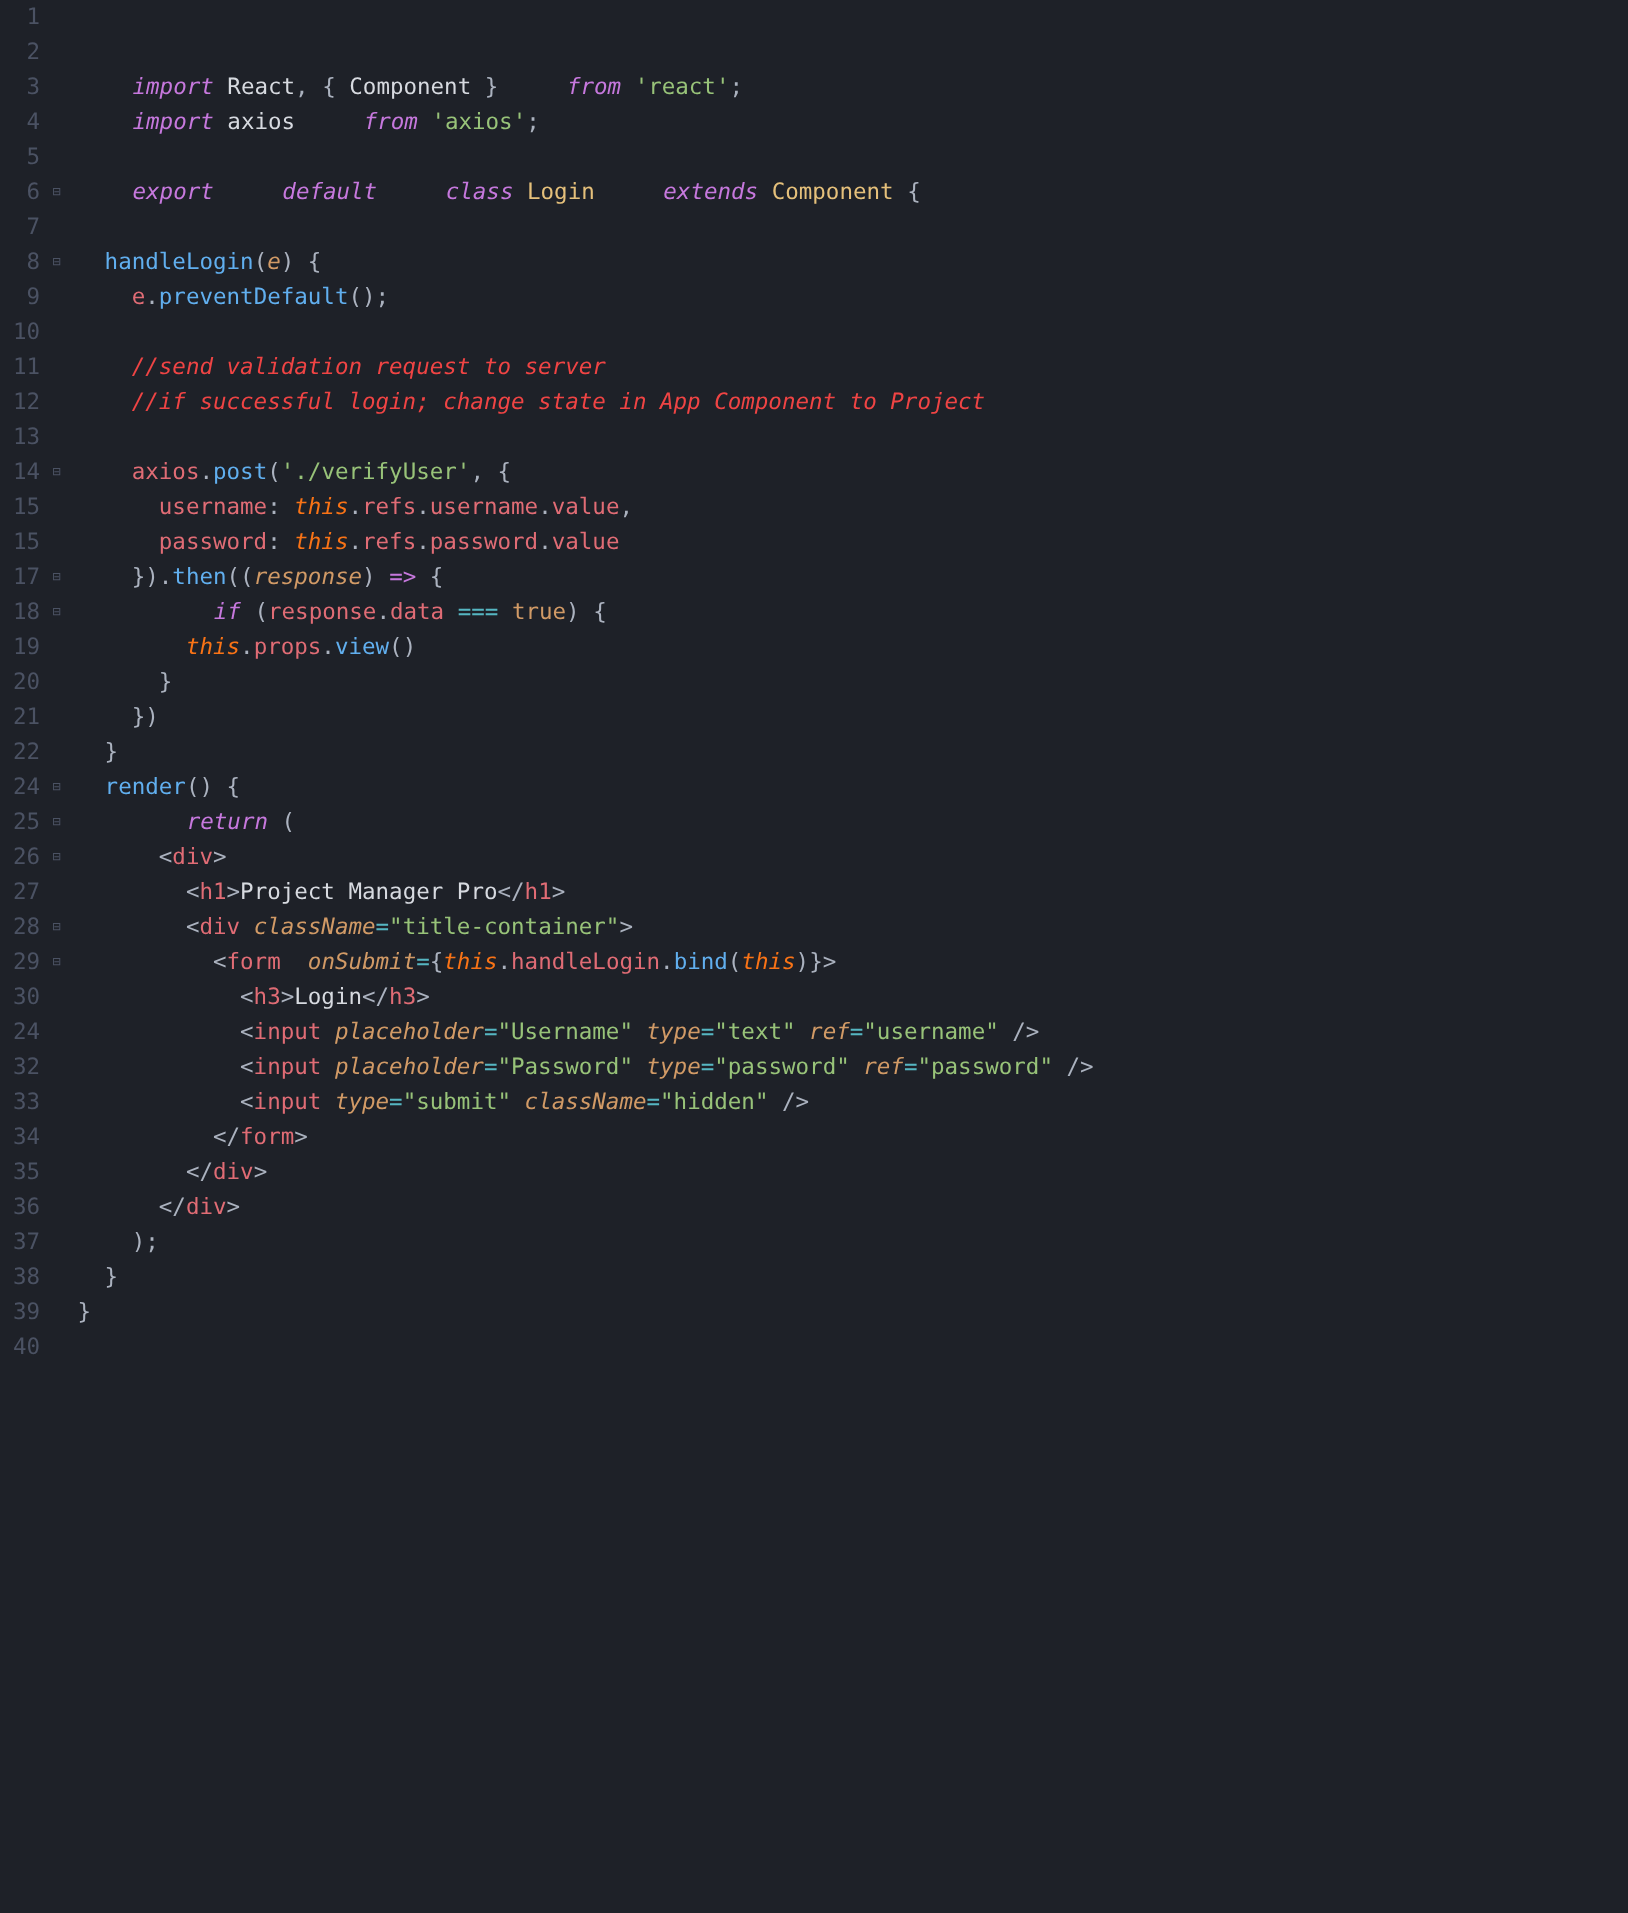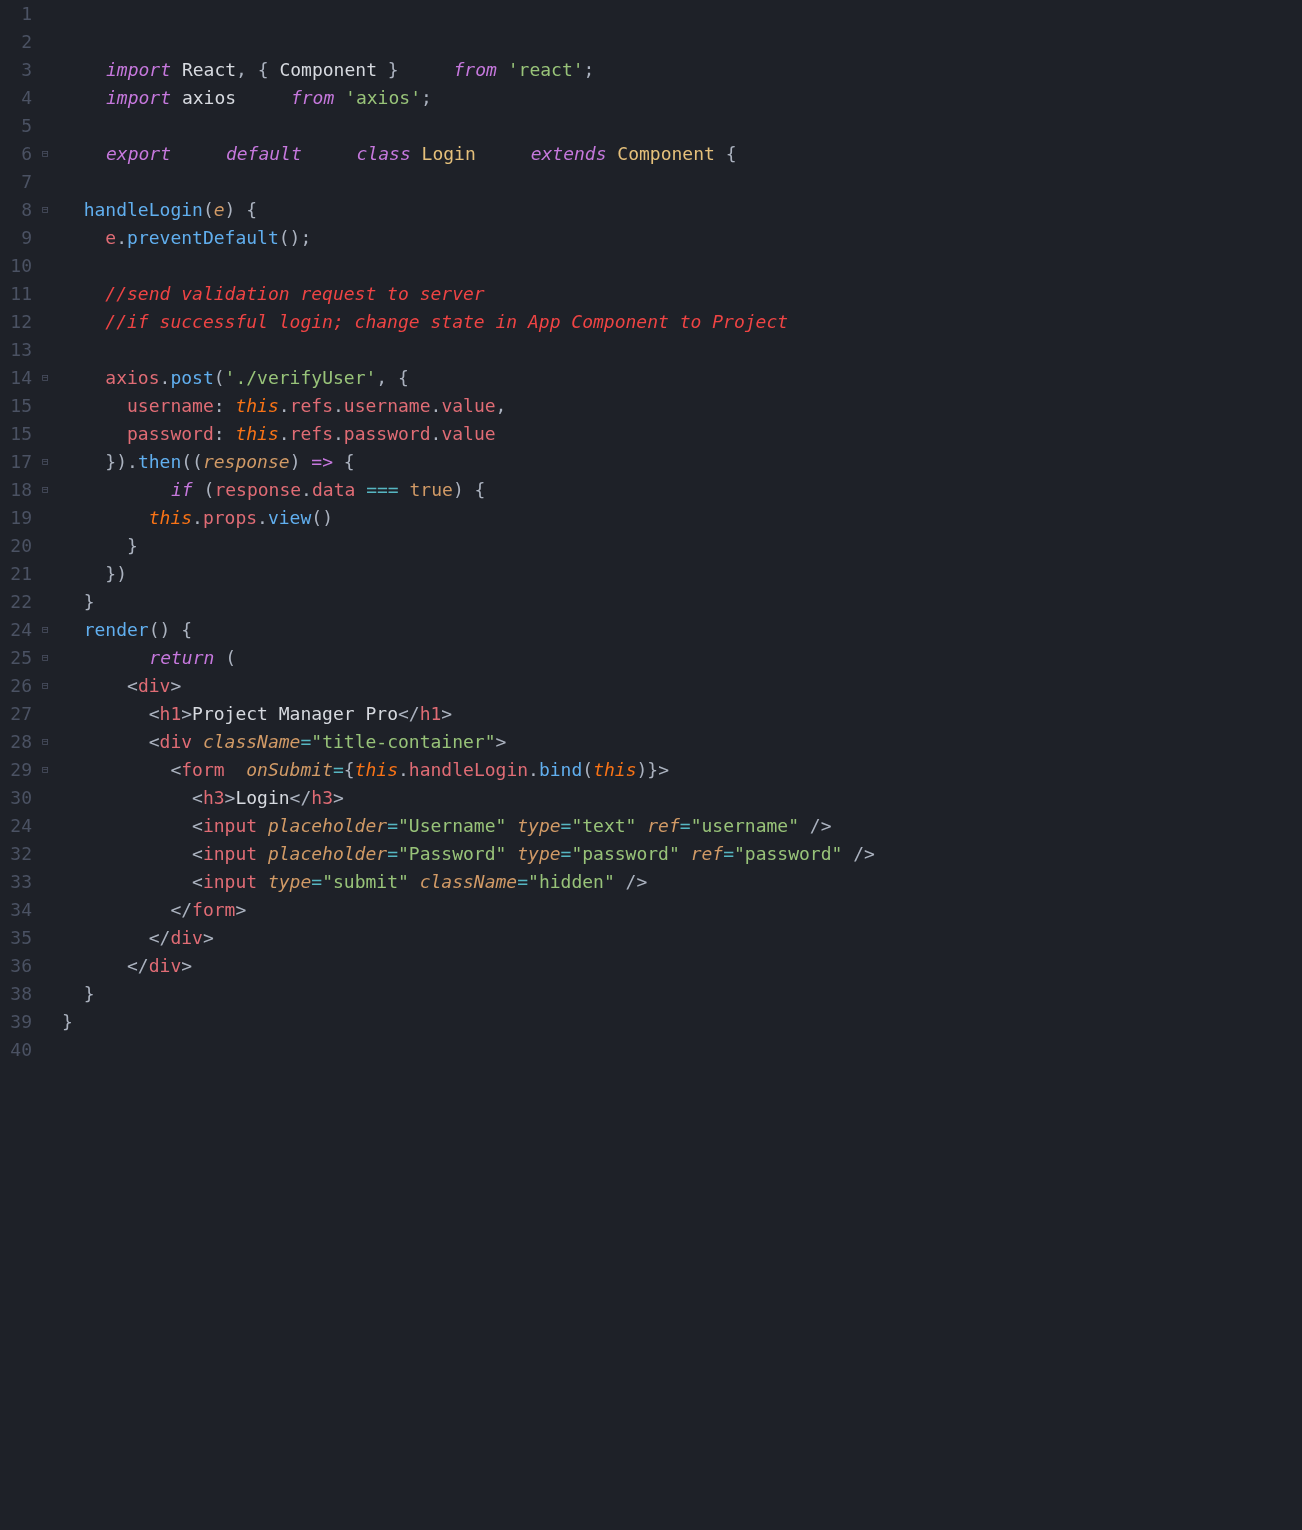--- a/index.html
+++ b/index.html
@@ -241,20 +241,25 @@
         <div class="line-num">35</div>
         <div class="fold"></div>
         <div class="content"><span class="punct">        </span><span class="tag-angle">&lt;/</span><span class="tag-red">div</span><span class="tag-angle">&gt;</span></div>
       </div>
       <div class="line">
         <div class="line-num">36</div>
         <div class="fold"></div>
         <div class="content"><span class="punct">      </span><span class="tag-angle">&lt;/</span><span class="tag-red">div</span><span class="tag-angle">&gt;</span></div>
       </div>
       <div class="line">
+        <div class="line-num">37</div>
+        <div class="fold"></div>
+        <div class="content"><span class="punct">    </span><span class="brace">)</span><span class="punct">;</span></div>
+      </div>
+      <div class="line">
         <div class="line-num">38</div>
         <div class="fold"></div>
         <div class="content"><span class="punct">  </span><span class="brace">}</span></div>
       </div>
       <div class="line">
         <div class="line-num">39</div>
         <div class="fold"></div>
         <div class="content"><span class="brace">}</span></div>
       </div>
       <div class="line">

